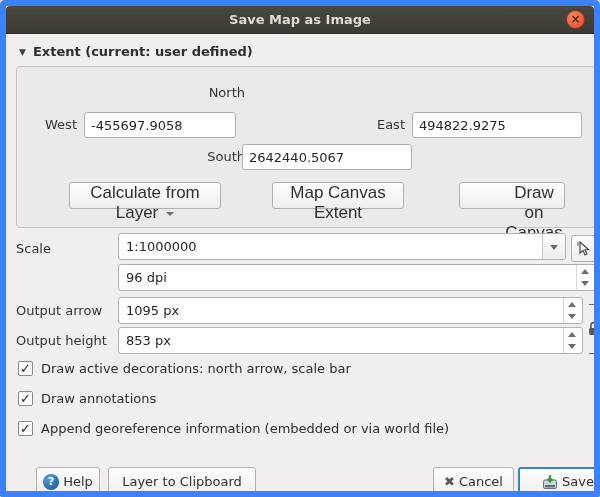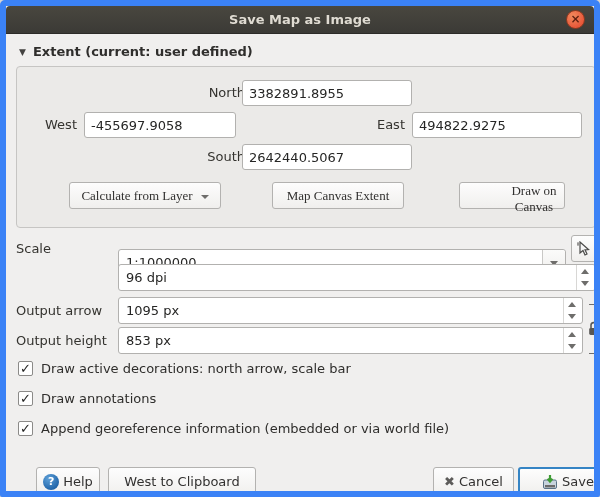--- a/index.html
+++ b/index.html
@@ -33,22 +33,22 @@
     background:#ebeae8; border:1px solid #c6c5c3; border-radius:4px;
   }
   .fld {
     position:absolute; height:26px; background:#ffffff; border:1px solid #b2b1af;
     border-radius:3px; padding:0 6px; font-size:13px; color:#262625;
     font-family:"DejaVu Sans", sans-serif; outline:none;
   }
   .glabel { position:absolute; height:26px; line-height:26px; text-align:right; color:#34332f; }
   .btn {
     position:absolute; height:27px; background:linear-gradient(#fdfdfd,#f0efed);
-    border:1px solid #b3b2b0; border-radius:3px; color:#323130; font-size:13px;
-    font-family:Liberation Serif, serif; cursor:pointer; text-align:center;
+    border:1px solid #b3b2b0; border-radius:3px; color:#323130; font-size:17px;
+    font-family:Liberation Sans, sans-serif; cursor:pointer; text-align:center;
   }
   .btn .dd { display:inline-block; width:0; height:0; border-left:4px solid transparent;
     border-right:4px solid transparent; border-top:4px solid #6e6d6b; margin-left:8px; vertical-align:middle; }
   
   .rowlabel { position:absolute; left:10px; height:27px; line-height:27px; color:#34332f; }
   .combo {
     position:absolute; left:112px; width:448px; height:27px; background:#fff;
     border:1px solid #b2b1af; border-radius:3px;
   }
   .combo input { position:absolute; left:0; top:0; width:calc(100% - 24px); height:100%;
@@ -103,38 +103,37 @@
     <div class="title">Save Map as Image</div>
     <div class="close-btn">×</div>
   </div>
 
   <div class="extent-header">
     <span class="tri">▼</span><span>Extent (current: user defined)</span>
   </div>
 
   <div class="groupbox">
     <div class="glabel" style="left:150px; top:13px; width:78px;">North</div>
-    <input class="fld" style="left: 225px; top: 13px; width: 170px;" value="3382891.8955">
 
     <div class="glabel" style="left:8px; top:45px; width:52px;">West</div>
     <input class="fld" style="left: 67px; top: 45px; width: 152px;" value="-455697.9058">
 
     <div class="glabel" style="left:315px; top:45px; width:73px;">East</div>
     <input class="fld" style="left: 395px; top: 45px; width: 170px;" value="494822.9275">
 
     <div class="glabel" style="left:150px; top:77px; width:78px;">South</div>
     <input class="fld" style="left: 225px; top: 77px; width: 170px;" value="2642440.5067">
 
     <button class="btn" style="left:52px; top:115px; width:152px;"><span>Calculate from Layer</span><span class="dd"></span></button>
     <button class="btn" style="left:255px; top:115px; width:132px;">Map Canvas Extent</button>
     <button class="btn" style="left:442px; top:115px; width:106px;padding-left:44px;">Draw on Canvas</button>
   </div>
 
   <div class="rowlabel" style="top:229px;">Scale</div>
-  <div class="combo" style="top:243px;padding-left:46px;">
+  <div class="combo" style="top:227px;padding-left:46px;">
     <input value="1:1000000" style="">
     <div class="arrow-sec"></div>
   </div>
   <button class="tool-btn" style="left:565px; top:229px;">
     <svg width="16" height="16" viewBox="0 0 16 16" style="display:block;margin:2px auto;">
       <path d="M4 1 L4 12 L7 9.5 L9 14 L11 13 L9 8.8 L12.5 8.6 Z" fill="#f5f5f5" stroke="#4a4a48" stroke-width="1.2"></path>
       <path d="M1 3 L3 3 M2 1 L2 5" stroke="#7a7977" stroke-width="1"></path>
     </svg>
   </button>
 
@@ -183,21 +182,21 @@
   </div>
   <div class="chk-row" style="top:414px;">
     <span class="chk-box">✓</span>
     <span class="chk-label">Append georeference information (embedded or via world file)</span>
   </div>
 
   <button class="fbtn" style="left:30px; width:64px;">
     <span class="help-ico">?</span>
     <span>Help</span>
   </button>
-  <button class="fbtn" style="left:102px; width:148px;">West to Clipboard</button>
+  <button class="fbtn" style="left:102px; width:148px;">Layer to Clipboard</button>
   <button class="fbtn" style="left:427px; width:81px;">
     <span class="x-ico">✖</span>
     <span>Cancel</span>
   </button>
   <button class="fbtn default" style="left:512px; width:100px;">
     <svg width="16" height="16" viewBox="0 0 16 16">
       <rect x="1.5" y="6" width="13" height="8.5" rx="1.5" fill="#c8d4de" stroke="#5a7286" stroke-width="1"></rect>
       <rect x="3" y="11" width="10" height="2.4" fill="#6b6b6b"></rect>
       <path d="M8 1 L8 7 M5.6 4.8 L8 7.6 L10.4 4.8" fill="none" stroke="#3f9c35" stroke-width="2.2"></path>
     </svg>

